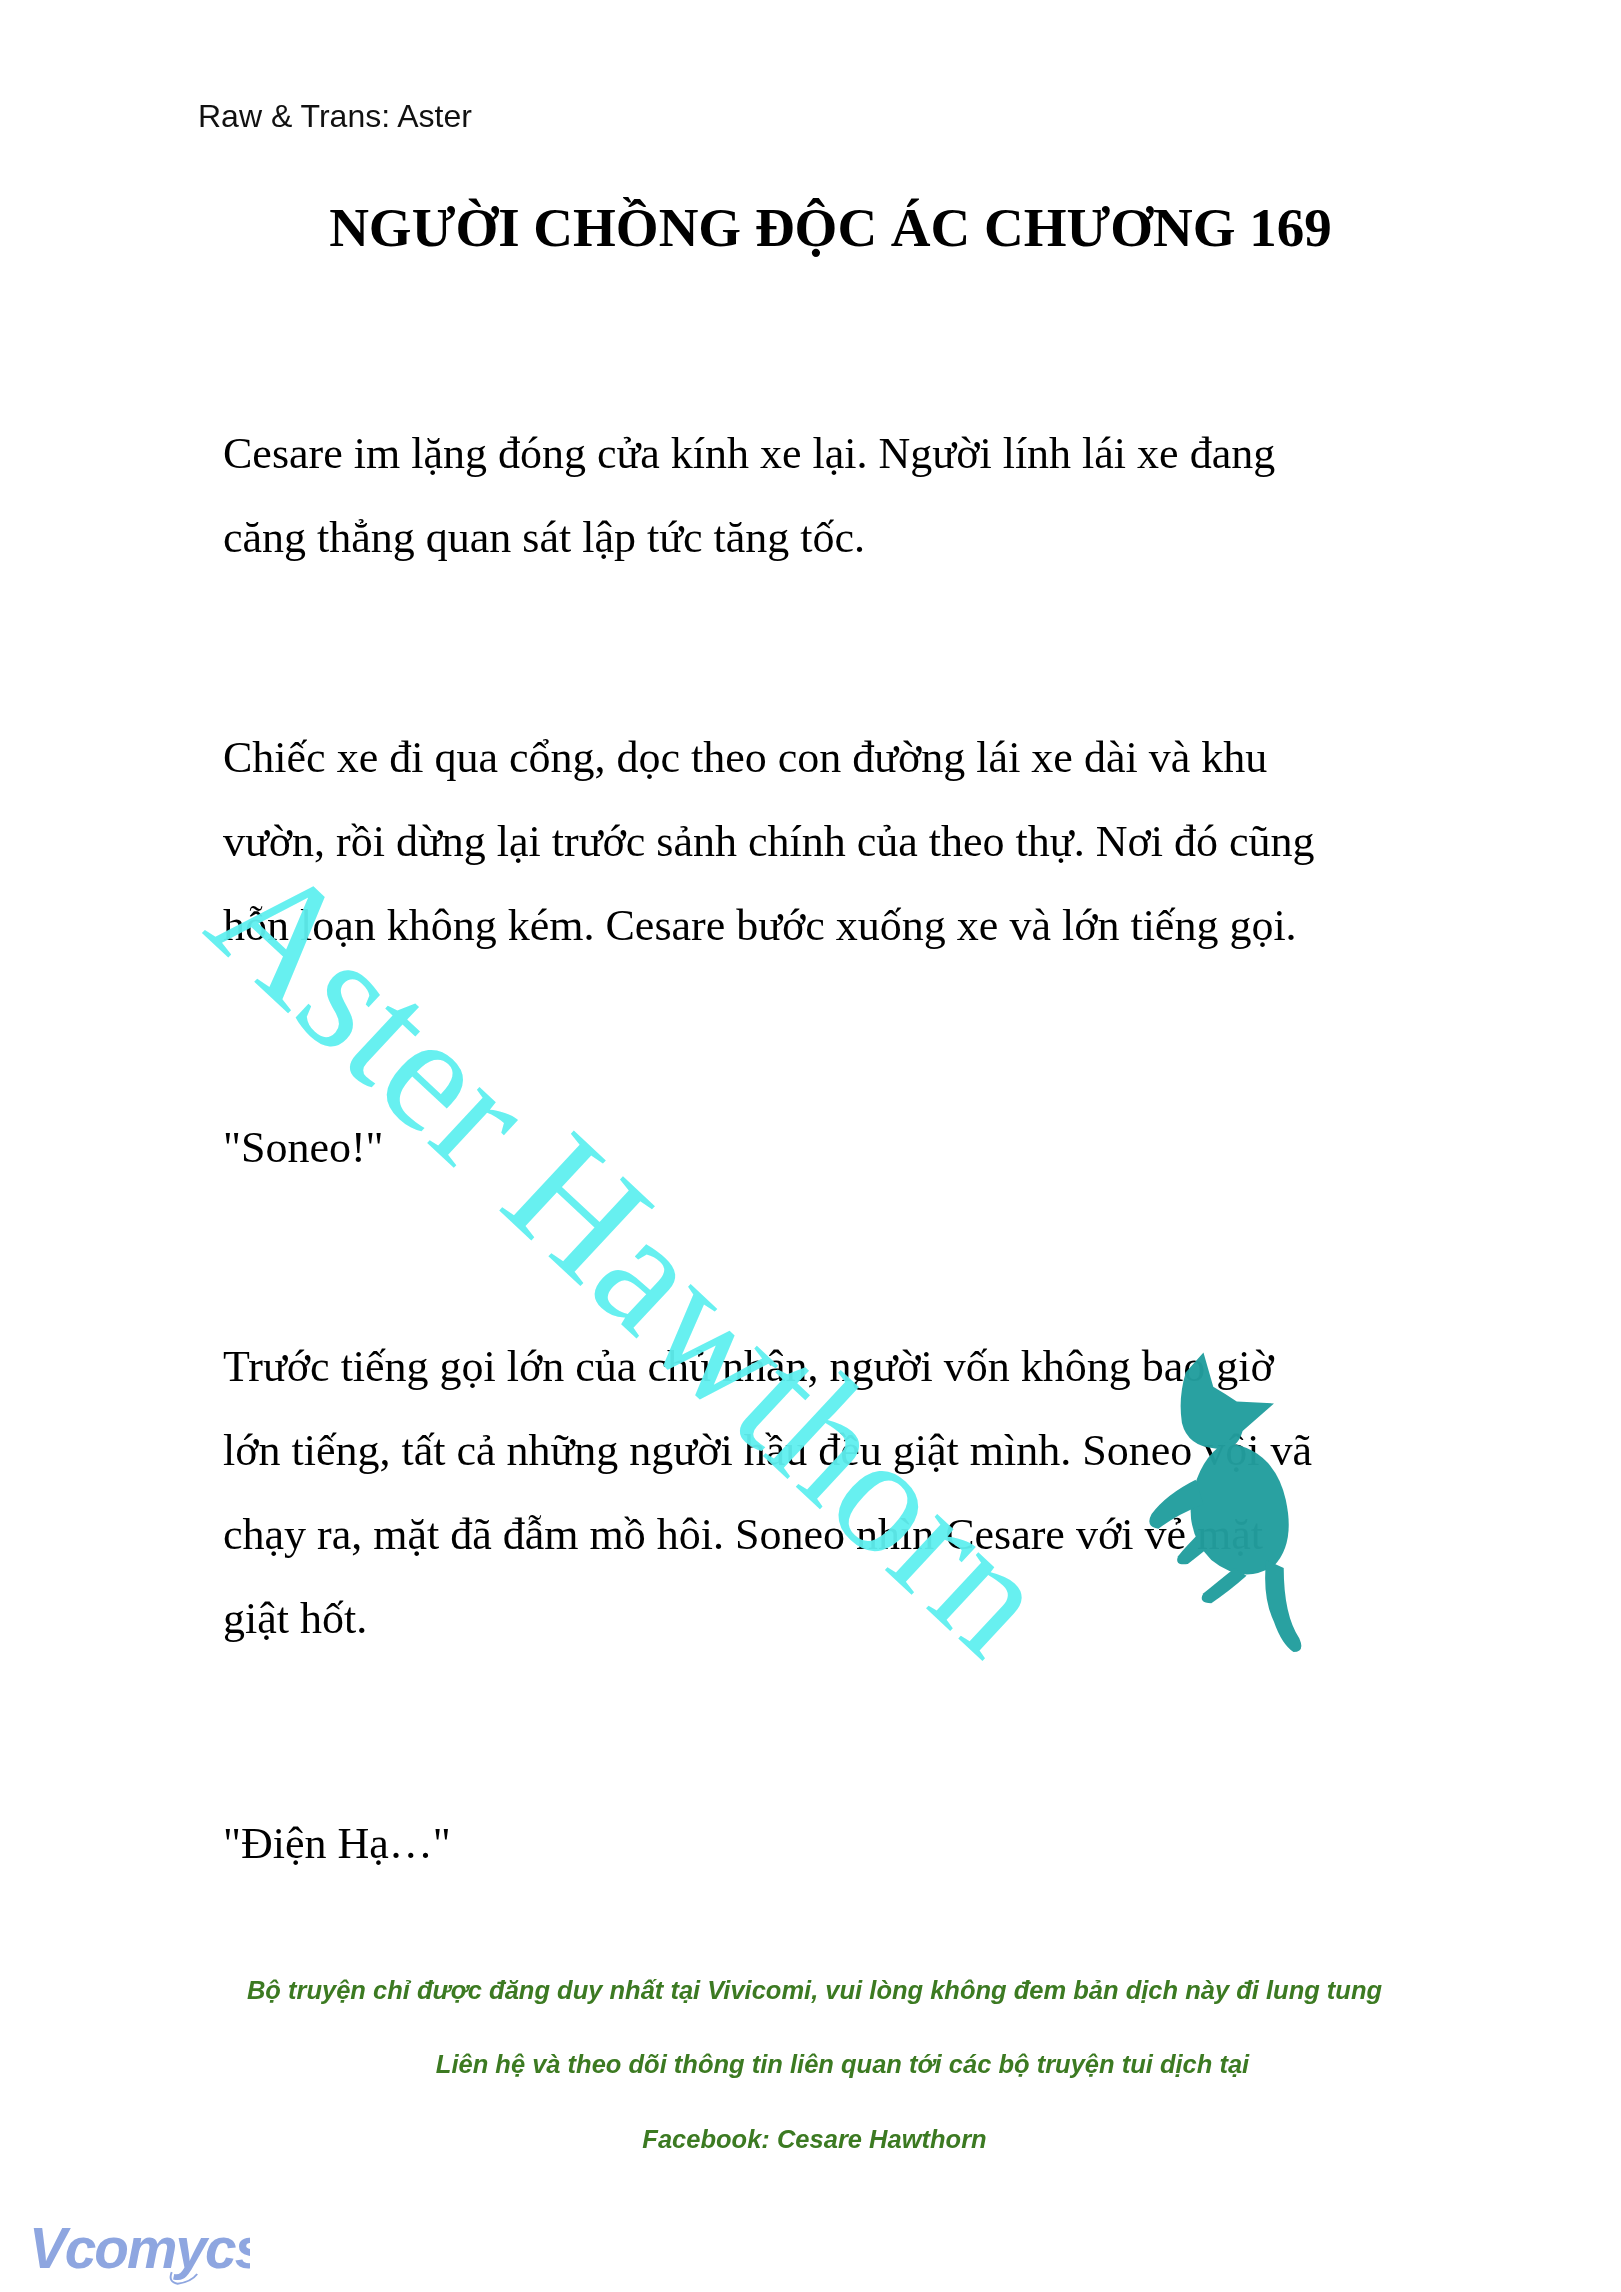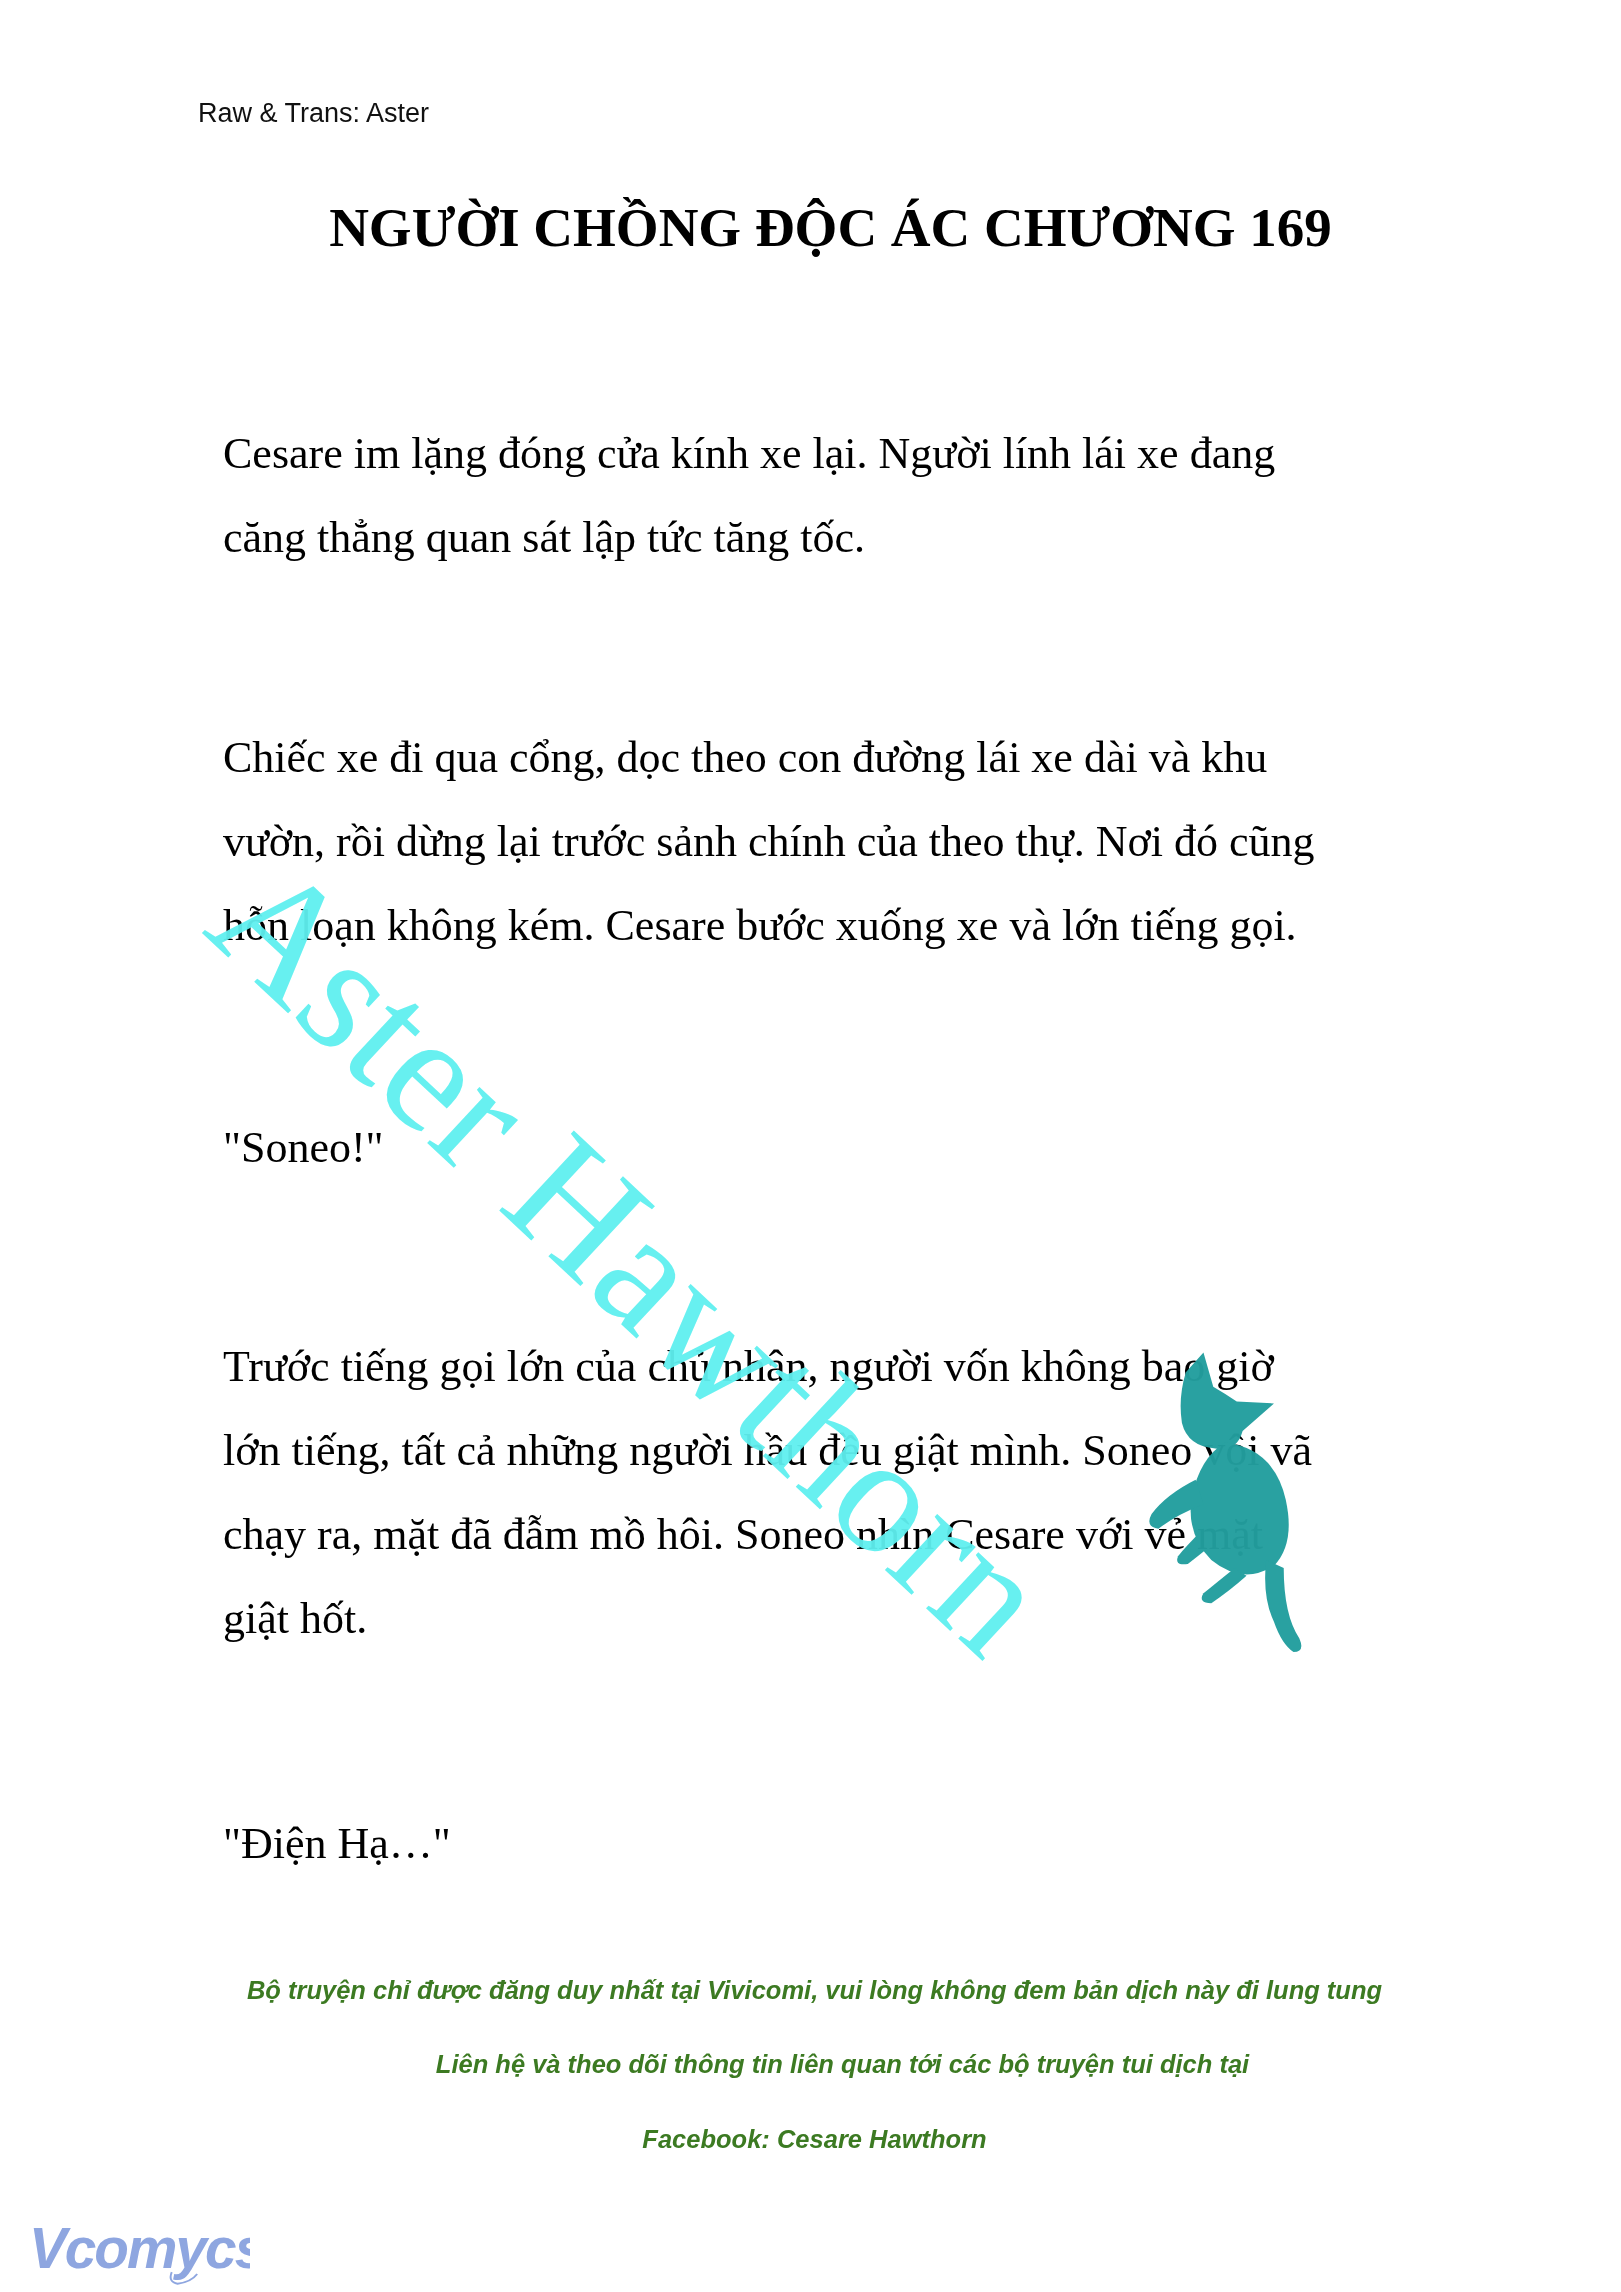--- a/index.html
+++ b/index.html
@@ -1,19 +1,19 @@
 <!DOCTYPE html>
 <html><head>
 <meta charset="utf-8">
 <style>
   html, body { margin: 0; padding: 0; background: #ffffff; }
   body { width: 1621px; height: 2293px; position: relative; overflow: hidden; }
   .credit {
     position: absolute; left: 198px; top: 98px;
-    font-family: "Liberation Sans", sans-serif; font-size: 27px; color: #111;
+    font-family: "Liberation Sans", sans-serif; font-size: 32px; color: #111;
   }
   .title {
     position: absolute; left: 0; width: 1621px; top: 196px; text-align: center;
     font-family: "Liberation Serif", serif; font-weight: bold; font-size: 55px; color: #000;
     letter-spacing: 0px;
     padding-left: 20px;
   }
   .body-text {
     position: absolute; left: 198px; width: 1274px;
     font-family: "Liberation Serif", serif; font-size: 44px; color: #000;

